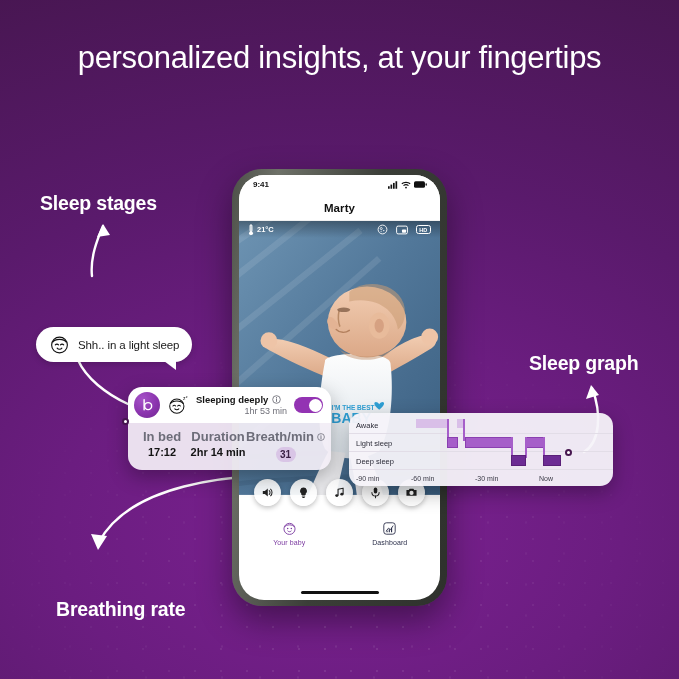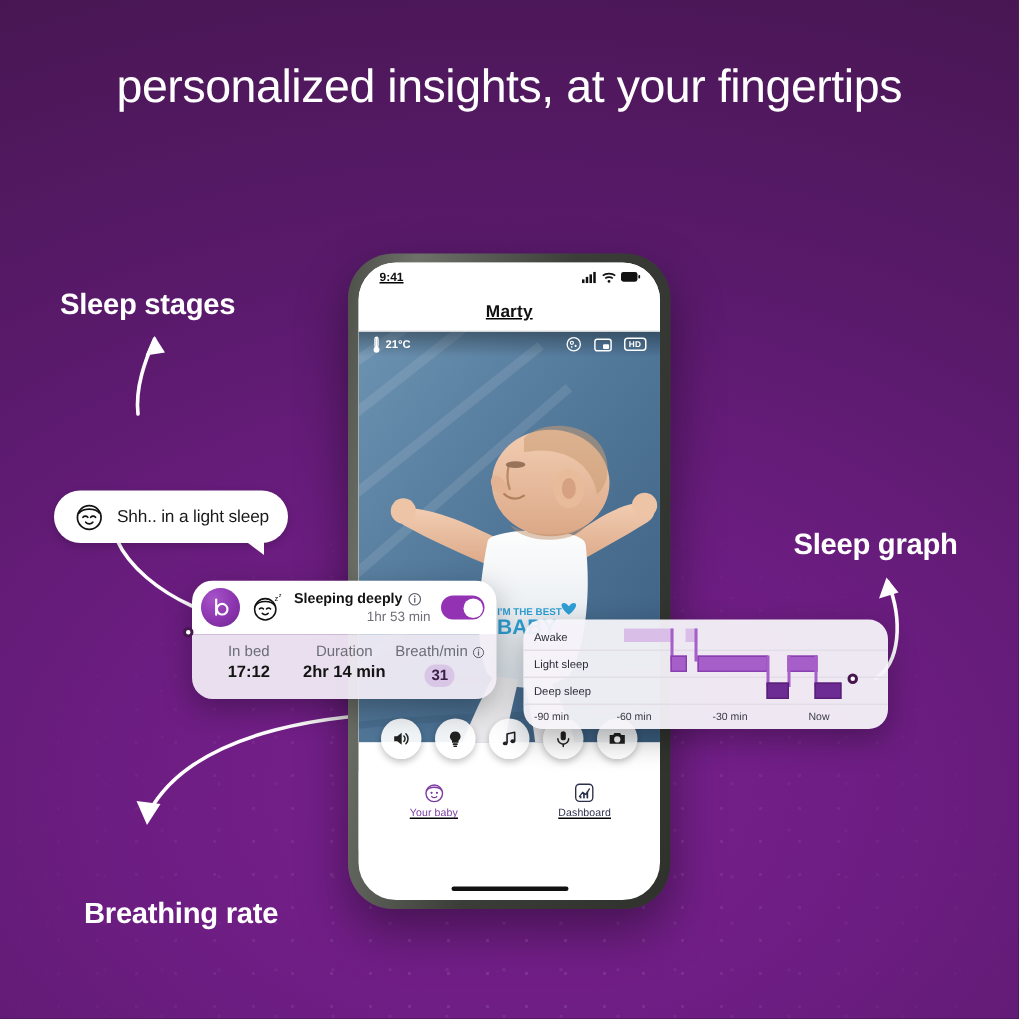--- a/index.html
+++ b/index.html
@@ -63,21 +63,20 @@
   }
   .face { width: 21px; height: 21px; flex: 0 0 21px; }
 
   
   #phone {
     position: absolute; left: 232px; top: 169px; width: 215px; height: 437px;
     background: linear-gradient(100deg, #4c4f48 0%, #6e7168 16%, #3b3e38 52%, #2e312c 100%);
     border-radius: 30px;
     padding: 6px 7px;
     box-shadow: 0 14px 34px rgba(0,0,0,.42);
-    text-decoration: underline;
   }
   #phone-screen {
     position: relative; width: 100%; height: 100%;
     background: #fff; border-radius: 25px; overflow: hidden;
   }
   .status-bar {
     height: 19px; background: #fff; display: flex; align-items: center;
     justify-content: space-between; padding: 0 13px 0 14px;
     font-size: 8px; font-weight: 700; color: #111;
   }
@@ -170,34 +169,34 @@
   .toggle::after {
     content: ""; position: absolute; right: 1.5px; top: 1.5px;
     width: 13px; height: 13px; border-radius: 50%; background: #fff;
   }
   .card-bottom {
     background: rgba(243,238,246,.93);
     display: flex; padding: 6px 6px 8px;
   }
   .stat { flex: 1; text-align: center; }
   .stat-label {
-    font-size: 10px; color: #6d6d79; display: flex;
-    align-items: center; justify-content: center; gap: 3px;
+    font-size: 13px; color: #6d6d79; display: flex;
+    align-items: center; justify-content: center; gap: 3px; font-weight: bold;
   }
   .stat-value { font-size: 11px; font-weight: 700; color: #141414; margin-top: 2px; }
   .breath-pill {
     display: inline-flex; align-items: center; justify-content: center;
     min-width: 20px; height: 15px; padding: 0 4px; margin-top: 1px;
     border-radius: 8px; background: #d9c5e6; color: #3b2146;
     font-size: 10px; font-weight: 700;
   }
 
   
   #graph-card {
-    position: absolute; left: 349px; top: 413px; width: 243px; height: 73px;
+    position: absolute; left: 349px; top: 413px; width: 264px; height: 73px;
     background: rgba(246,243,249,.95);
     border-radius: 13px; overflow: hidden;
     box-shadow: 0 7px 20px rgba(0,0,0,.3);
     z-index: 21;
   }
   .graph-rows { position: absolute; inset: 0; }
   .grow {
     position: absolute; left: 0; right: 0; height: 18px;
     border-bottom: 1px solid #e2dde7;
   }

